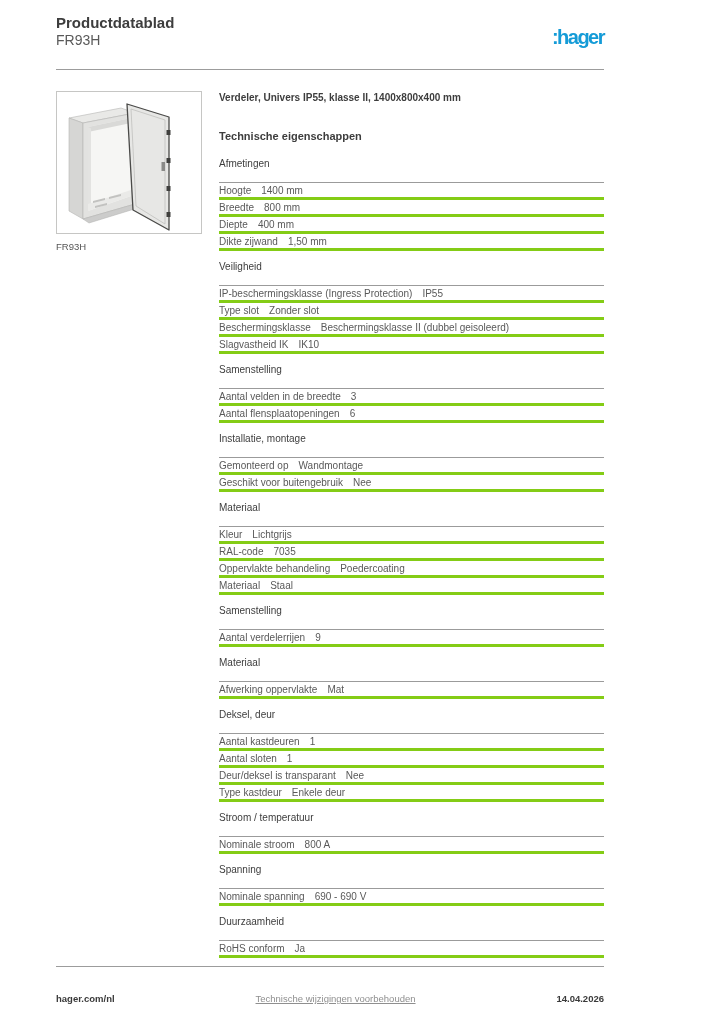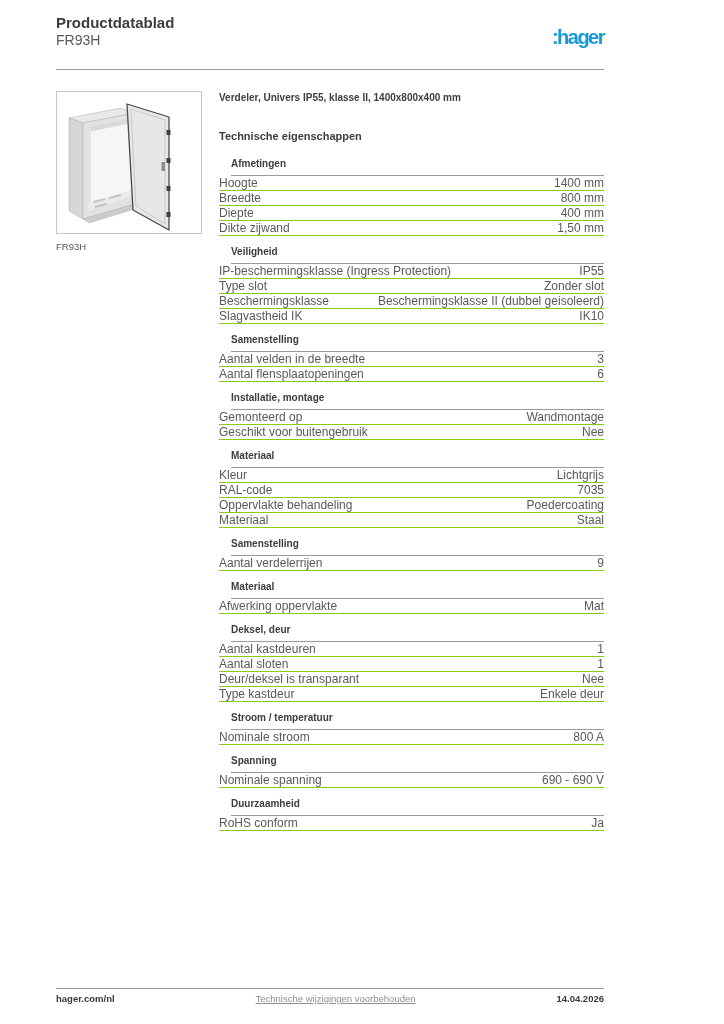--- a/index.html
+++ b/index.html
@@ -81,48 +81,47 @@
     font-weight: bold;
     color: #3d3d3d;
     margin-top: 26px;
   }
 
   
   .specs { margin-top: 16px; }
   .spec-section { margin-bottom: 10px; }
   .sec-h {
     font-size: 10px;
-    font-weight: bold;
+    font-weight: normal;
     color: #3d3d3d;
     line-height: 11px;
-    padding-bottom: 6px;
+    padding-bottom: 13px;
     border-bottom: 1px solid #9b9b9b;
-    margin-left: 12px;
   }
   .row {
     display: flex;
-    justify-content: space-between;
+    justify-content: flex-start;
     align-items: baseline;
     padding: 1.5px 0 1.5px 0;
-    border-bottom: 1px solid #84cc16;
-    font-size: 12px;
+    border-bottom: 3px solid #84cc16;
+    font-size: 10px;
     line-height: 11px;
     color: #595959;
   }
   .row .k { text-align: left; }
   .row .v { text-align: right; white-space: nowrap; padding-left: 10px; }
 
   
   .doc-footer {
     position: absolute;
     left: 56px;
     right: 56px;
     bottom: 20px;
     border-top: 1px solid #9c9c9c;
-    padding-top: 4px;
+    padding-top: 26px;
     display: flex;
     justify-content: space-between;
     align-items: baseline;
     font-size: 9.5px;
   }
   .footer-site  { font-weight: bold; color: #3a3a3a; }
   .footer-note  { color: #8f8f8f; text-decoration: underline; }
   .footer-date  { font-weight: bold; color: #3a3a3a; }
 </style>
 </head>

